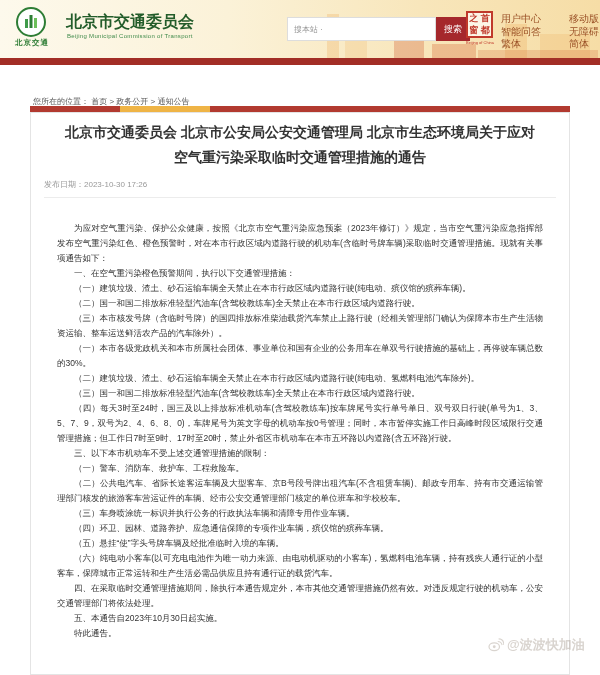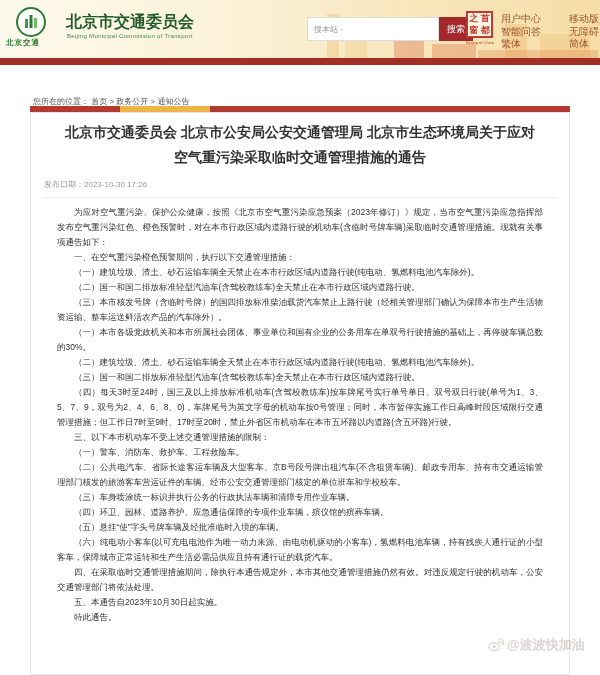--- a/index.html
+++ b/index.html
@@ -12,28 +12,28 @@
   .city { position:absolute; background:rgba(236,170,85,.28); }
   .c1 { left:327px; top:14px; width:12px; height:44px; }
   .c2 { left:345px; top:30px; width:22px; height:28px; background:rgba(236,170,85,.2); }
   .c3 { left:394px; top:40px; width:30px; height:18px; background:rgba(205,85,45,.30); }
   .c4 { left:432px; top:44px; width:44px; height:14px; background:rgba(214,104,52,.32); }
   .c5 { left:505px; top:24px; width:22px; height:34px; }
   .c6 { left:540px; top:34px; width:50px; height:24px; background:rgba(236,170,85,.22); }
   .c7 { left:478px; top:50px; width:120px; height:8px; background:rgba(210,110,55,.25); }
 
   .emblem { position:absolute; left:16px; top:7px; width:30px; height:30px; }
-  .logo-cn { position:absolute; left:6px; top:38px; width:52px; text-align:left;
+  .logo-cn { position:absolute; left:6px; top:38px; width:52px; text-align:center;
     font-size:7.5px; font-weight:bold; color:#2e7d35; letter-spacing:1px; }
   .site-title { position:absolute; left:66px; top:12px; font-size:16px; font-weight:bold; color:#235c2a; }
   .site-title-en { position:absolute; left:67px; top:33px; font-size:6px; color:#3f8a4a; letter-spacing:.3px; }
 
   .search-box { position:absolute; left:287px; top:17px; display:flex; }
-  .search-input { width:132px; height:24px; border:1px solid #ddd; background:#fff;
-    font-size:8px; color:#333; padding:0 6px; outline:none;margin-left:20px; }
+  .search-input { width:149px; height:24px; border:1px solid #ddd; background:#fff;
+    font-size:8px; color:#333; padding:0 6px; outline:none; }
   .search-input::placeholder { color:#999; }
   .search-btn { width:34px; height:24px; border:none; background:#a5282c; color:#fff;
     font-size:9px; cursor:pointer; }
 
   .seal { position:absolute; left:466px; top:11px; width:27px; height:27px; border:2px solid #c0392b;
     background:#fcf5e6; display:grid; grid-template-columns:1fr 1fr; grid-template-rows:1fr 1fr; }
   .seal span { font-size:9px; line-height:11px; text-align:center; color:#c0392b; font-weight:bold; }
   .seal-caption { position:absolute; left:462px; top:40px; width:36px; text-align:center;
     font-size:4px; color:#c0392b; }
   .ql-col { position:absolute; top:13px; }
@@ -49,21 +49,21 @@
 
   
   .breadcrumb { position:absolute; top:96px; left:33px; font-size:8px; color:#555; }
   .breadcrumb .bc-links { color:#555; cursor:pointer; }
 
   
   .panel { position:absolute; left:30px; top:112px; width:540px; height:563px;
     background:#fff; border:1px solid #e4e4e4; overflow:hidden; }
   .article-title { margin:7px 34px 0; text-align:center; font-size:14px; font-weight:bold;
     color:#333; line-height:25px; }
-  .meta-row { margin:9px 13px 0; display:flex; justify-content:space-between; align-items:center;
+  .meta-row { margin:9px 13px 16px; display:flex; justify-content:space-between; align-items:center;
     font-size:8px; color:#999; padding-bottom:7px; border-bottom:1px solid #ececec; }
   .meta-right { display:flex; align-items:center; gap:4px; color:#666; }
   .icon-print { display:inline-block; width:10px; height:9px; background:#5b9bd5; border-radius:1px;
     position:relative; }
   .icon-print::after { content:""; position:absolute; left:2px; top:2px; width:6px; height:2px; background:#fff; }
   .icon-wechat { display:inline-block; width:10px; height:10px; background:#52c332; border-radius:2px;
     position:relative; }
   .icon-wechat::after { content:""; position:absolute; left:2px; top:3px; width:6px; height:4px;
     background:#fff; border-radius:2px; }
   .icon-weibo { display:inline-block; width:10px; height:10px; background:#e6432e; border-radius:2px;
@@ -154,21 +154,21 @@
 
     <div class="meta-row">
       <div>
         <span>发布日期：</span><span>2023-10-30 17:26</span>
       </div>
     </div>
 
     <div class="article-body">
       <p>为应对空气重污染、保护公众健康，按照《北京市空气重污染应急预案（2023年修订）》规定，当市空气重污染应急指挥部发布空气重污染红色、橙色预警时，对在本市行政区域内道路行驶的机动车(含临时号牌车辆)采取临时交通管理措施。现就有关事项通告如下：</p>
       <p>一、在空气重污染橙色预警期间，执行以下交通管理措施：</p>
-      <p>（一）建筑垃圾、渣土、砂石运输车辆全天禁止在本市行政区域内道路行驶(纯电动、氢燃料电池汽车除外)。</p>
+      <p>（一）建筑垃圾、渣土、砂石运输车辆全天禁止在本市行政区域内道路行驶(纯电动、殡仪馆的殡葬车辆)。</p>
       <p>（二）国一和国二排放标准轻型汽油车(含驾校教练车)全天禁止在本市行政区域内道路行驶。</p>
       <p>（三）本市核发号牌（含临时号牌）的国四排放标准柴油载货汽车禁止上路行驶（经相关管理部门确认为保障本市生产生活物资运输、整车运送鲜活农产品的汽车除外）。</p>
       <p>（一）本市各级党政机关和本市所属社会团体、事业单位和国有企业的公务用车在单双号行驶措施的基础上，再停驶车辆总数的30%。</p>
       <p>（二）建筑垃圾、渣土、砂石运输车辆全天禁止在本市行政区域内道路行驶(纯电动、氢燃料电池汽车除外)。</p>
       <p>（三）国一和国二排放标准轻型汽油车(含驾校教练车)全天禁止在本市行政区域内道路行驶。</p>
       <p>（四）每天3时至24时，国三及以上排放标准机动车(含驾校教练车)按车牌尾号实行单号单日、双号双日行驶(单号为1、3、5、7、9，双号为2、4、6、8、0)，车牌尾号为英文字母的机动车按0号管理；同时，本市暂停实施工作日高峰时段区域限行交通管理措施；但工作日7时至9时、17时至20时，禁止外省区市机动车在本市五环路以内道路(含五环路)行驶。</p>
       <p>三、以下本市机动车不受上述交通管理措施的限制：</p>
       <p>（一）警车、消防车、救护车、工程救险车。</p>
       <p>（二）公共电汽车、省际长途客运车辆及大型客车、京B号段号牌出租汽车(不含租赁车辆)、邮政专用车、持有市交通运输管理部门核发的旅游客车营运证件的车辆、经市公安交通管理部门核定的单位班车和学校校车。</p>
       <p>（三）车身喷涂统一标识并执行公务的行政执法车辆和清障专用作业车辆。</p>

